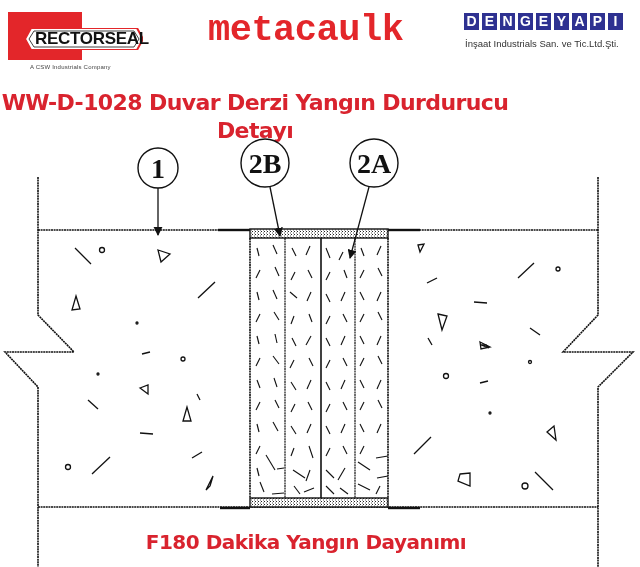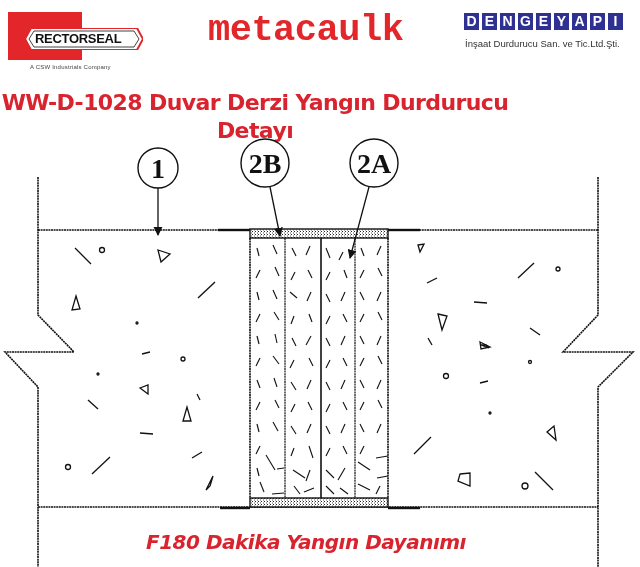--- a/index.html
+++ b/index.html
@@ -6,51 +6,51 @@
   body{width:640px;height:567px;position:relative;overflow:hidden;font-family:"Liberation Sans",sans-serif;}
   .logo-rector{position:absolute;left:8px;top:12px;width:138px;height:50px;}
   .rector-red{position:absolute;left:0;top:0;width:74px;height:48px;background:#e3262a;}
   .rector-badge{position:absolute;left:17px;top:16px;width:118px;height:22px;}
   .rector-sub{position:absolute;left:30px;top:64px;font-size:6px;color:#444;white-space:nowrap;letter-spacing:0.2px;}
   .logo-meta{position:absolute;left:208px;top:10px;font-family:Liberation Mono, monospace;font-weight:bold;font-size:37px;color:#e3262a;letter-spacing:-0.5px;line-height:40px;}
   .logo-denge{position:absolute;left:464px;top:13px;display:flex;gap:3px;}
   .denge-box{width:15px;height:17px;background:#2e3191;color:#fff;font-weight:bold;font-size:14px;line-height:17px;text-align:center;}
   .denge-sub{position:absolute;left:465px;top:38px;font-size:9.5px;color:#333;white-space:nowrap;}
   .title{position:absolute;left:0;width:510px;top:89px;text-align:center;color:#d9232e;font-weight:bold;font-size:22px;line-height:28px;font-family:"DejaVu Sans",sans-serif;letter-spacing:-0.6px;}
-  .footer{position:absolute;left:0;width:612px;top:528px;text-align:center;color:#d9232e;font-weight:bold;font-size:20px;line-height:28px;font-family:"DejaVu Sans",sans-serif;letter-spacing:-0.5px;font-style:italic;}
+  .footer{position:absolute;left:0;width:612px;top:528px;text-align:center;color:#d9232e;font-weight:bold;font-size:20px;line-height:28px;font-family:"DejaVu Sans",sans-serif;letter-spacing:-0.5px;}
   svg.drawing{position:absolute;left:0;top:0;}
   .callout-text{font-family:"Liberation Serif",serif;font-weight:bold;font-size:28px;}
 </style>
 </head>
 <body>
 
 <div class="logo-rector">
   <div class="rector-red"></div>
   <svg class="rector-badge" viewBox="0 0 118 22">
     <polygon points="6,0 112,0 118,11 112,22 6,22 0,11" fill="#ffffff" stroke="#e3262a" stroke-width="2"></polygon>
     <polygon points="9,3 109,3 114,11 109,19 9,19 4,11" fill="#ffffff" stroke="#111" stroke-width="0.8"></polygon>
   </svg>
-  <div style="position:absolute;left:27px;top:19px;font-weight:bold;font-size:13px;color:#111;letter-spacing:-0.3px;line-height:16px;">RECTORSEAL</div>
+  <div style="position:absolute;left:27px;top:19px;font-weight:bold;font-size:17px;color:#111;letter-spacing:-0.3px;line-height:16px;">RECTORSEAL</div>
 </div>
 <div class="rector-sub">A CSW Industrials Company</div>
 
 <div class="logo-meta">metacaulk</div>
 
 <div class="logo-denge">
   <div class="denge-box">D</div>
   <div class="denge-box">E</div>
   <div class="denge-box">N</div>
   <div class="denge-box">G</div>
   <div class="denge-box">E</div>
   <div class="denge-box">Y</div>
   <div class="denge-box">A</div>
   <div class="denge-box">P</div>
   <div class="denge-box">I</div>
 </div>
-<div class="denge-sub">İnşaat Durdurucu San. ve Tic.Ltd.Şti.</div>
+<div class="denge-sub">İnşaat Industrials San. ve Tic.Ltd.Şti.</div>
 
 <div class="title">WW-D-1028 Duvar Derzi Yangın Durdurucu Detayı</div>
 
 <svg class="drawing" width="640" height="567" viewBox="0 0 640 567">
   <defs>
     <pattern id="stipple" width="3" height="3" patternUnits="userSpaceOnUse">
       <rect width="3" height="3" fill="#ffffff"></rect>
       <rect x="0" y="0" width="1" height="1" fill="#222"></rect>
       <rect x="2" y="1.5" width="1" height="1" fill="#555"></rect>
     </pattern>

